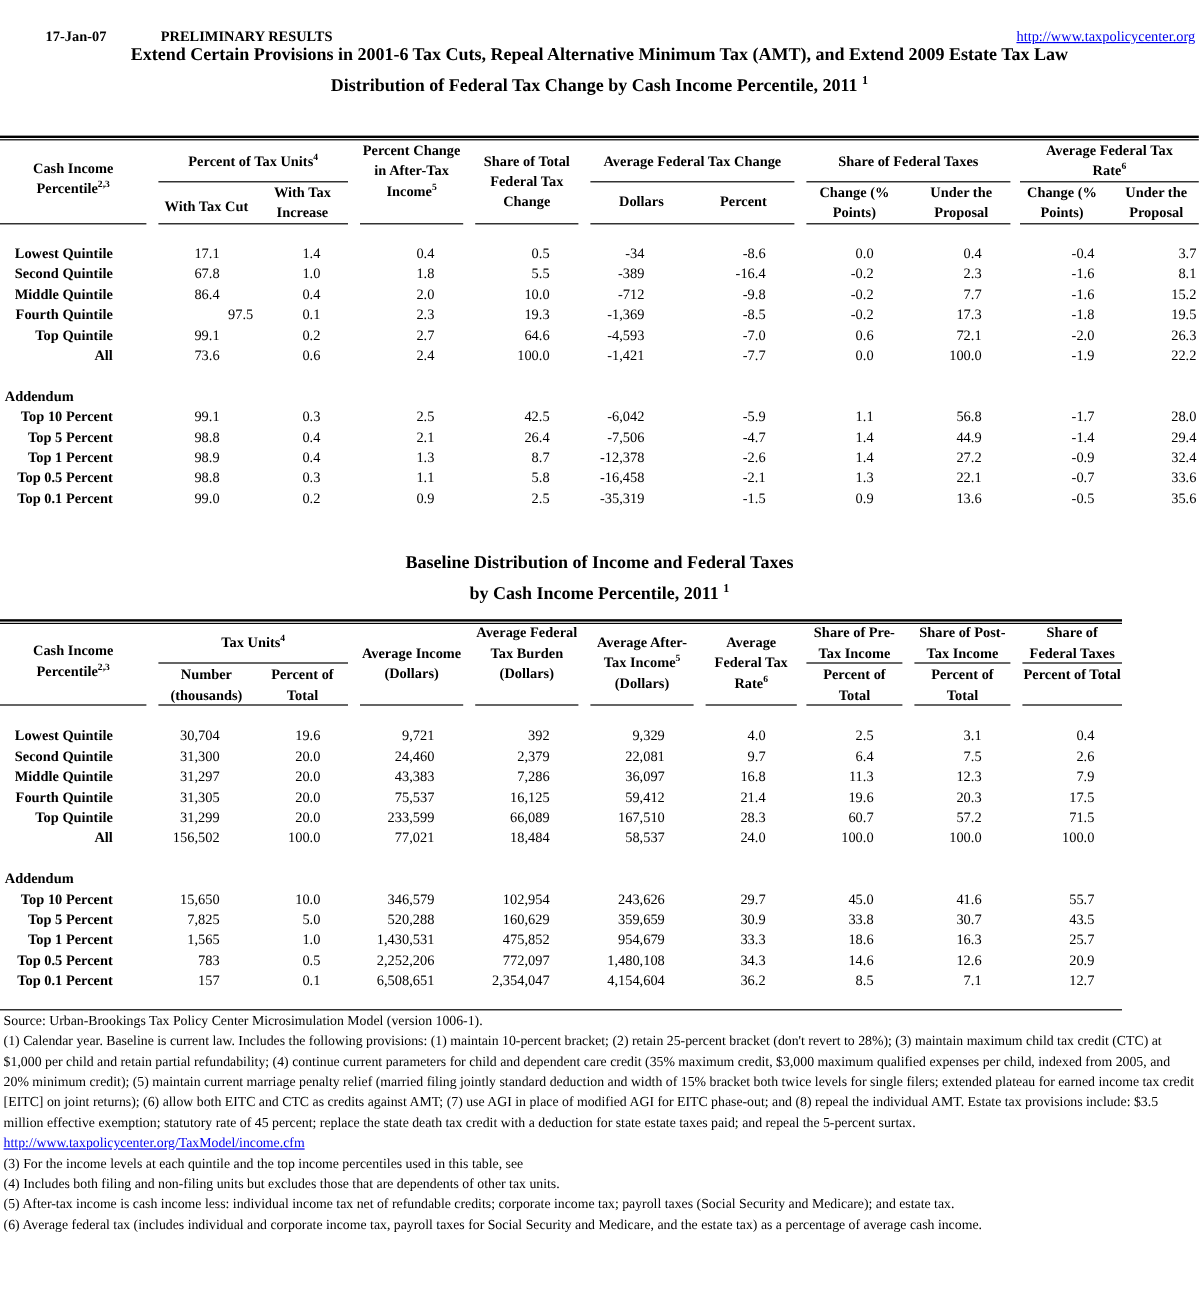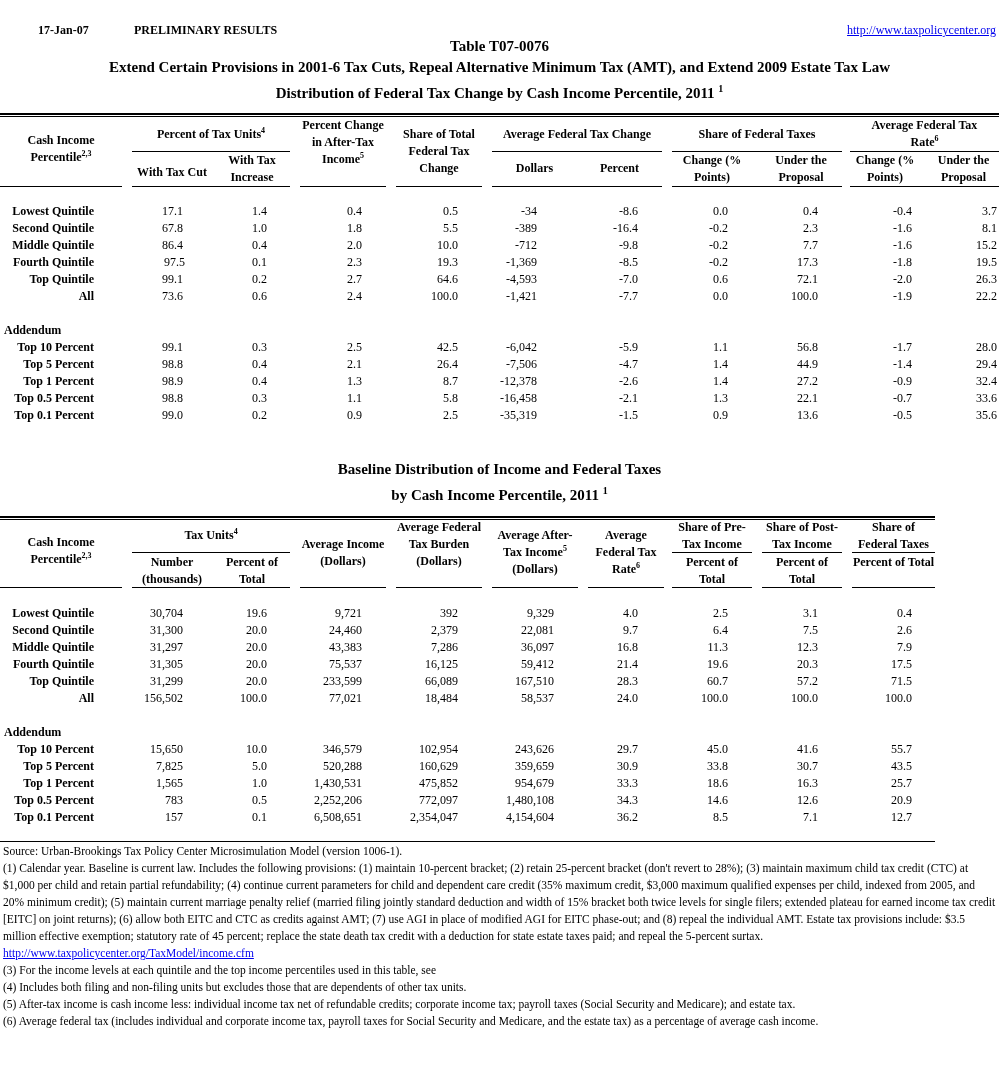--- a/index.html
+++ b/index.html
@@ -28,21 +28,20 @@
 </head>
 <body>
 
 <div class="topbar">
   <span class="date">17-Jan-07</span>
   <span class="prelim">PRELIMINARY RESULTS</span>
   <a class="url">http://www.taxpolicycenter.org</a>
 </div>
 
 <div class="title-block" style="top:36px;">
-  <div>Table T07-0076</div>
   <div>Extend Certain Provisions in 2001-6 Tax Cuts, Repeal Alternative Minimum Tax (AMT), and Extend 2009 Estate Tax Law</div>
   <div><span>Distribution of Federal Tax Change by Cash Income Percentile, 2011</span> <sup>1</sup></div>
 </div>
 
 <div class="rule-double" style="top:113px; width:999px;"></div>
 
 <div id="t1-headers">
   <div class="hdr" style="left:0; width:122px; top:132px;">
     <div>Cash Income</div>
     <div><span>Percentile</span><sup>2,3</sup></div>
@@ -123,21 +122,21 @@
       <span class="c" style="right: 541px;">10.0</span>
       <span class="c" style="right: 462px;">-712</span>
       <span class="c" style="right: 361px;">-9.8</span>
       <span class="c" style="right: 271px;">-0.2</span>
       <span class="c" style="right: 181px;">7.7</span>
       <span class="c" style="right: 87px;">-1.6</span>
       <span class="c" style="right: 2px;">15.2</span>
     </div>
     <div class="row" style="top: 254px;">
       <span class="lbl">Fourth Quintile</span>
-      <span class="c" style="right: 814px;">97.5</span>
+      <span class="c" style="right: 788px;">97.5</span>
       <span class="c" style="right: 732px;">0.1</span>
       <span class="c" style="right: 637px;">2.3</span>
       <span class="c" style="right: 541px;">19.3</span>
       <span class="c" style="right: 462px;">-1,369</span>
       <span class="c" style="right: 361px;">-8.5</span>
       <span class="c" style="right: 271px;">-0.2</span>
       <span class="c" style="right: 181px;">17.3</span>
       <span class="c" style="right: 87px;">-1.8</span>
       <span class="c" style="right: 2px;">19.5</span>
     </div>

